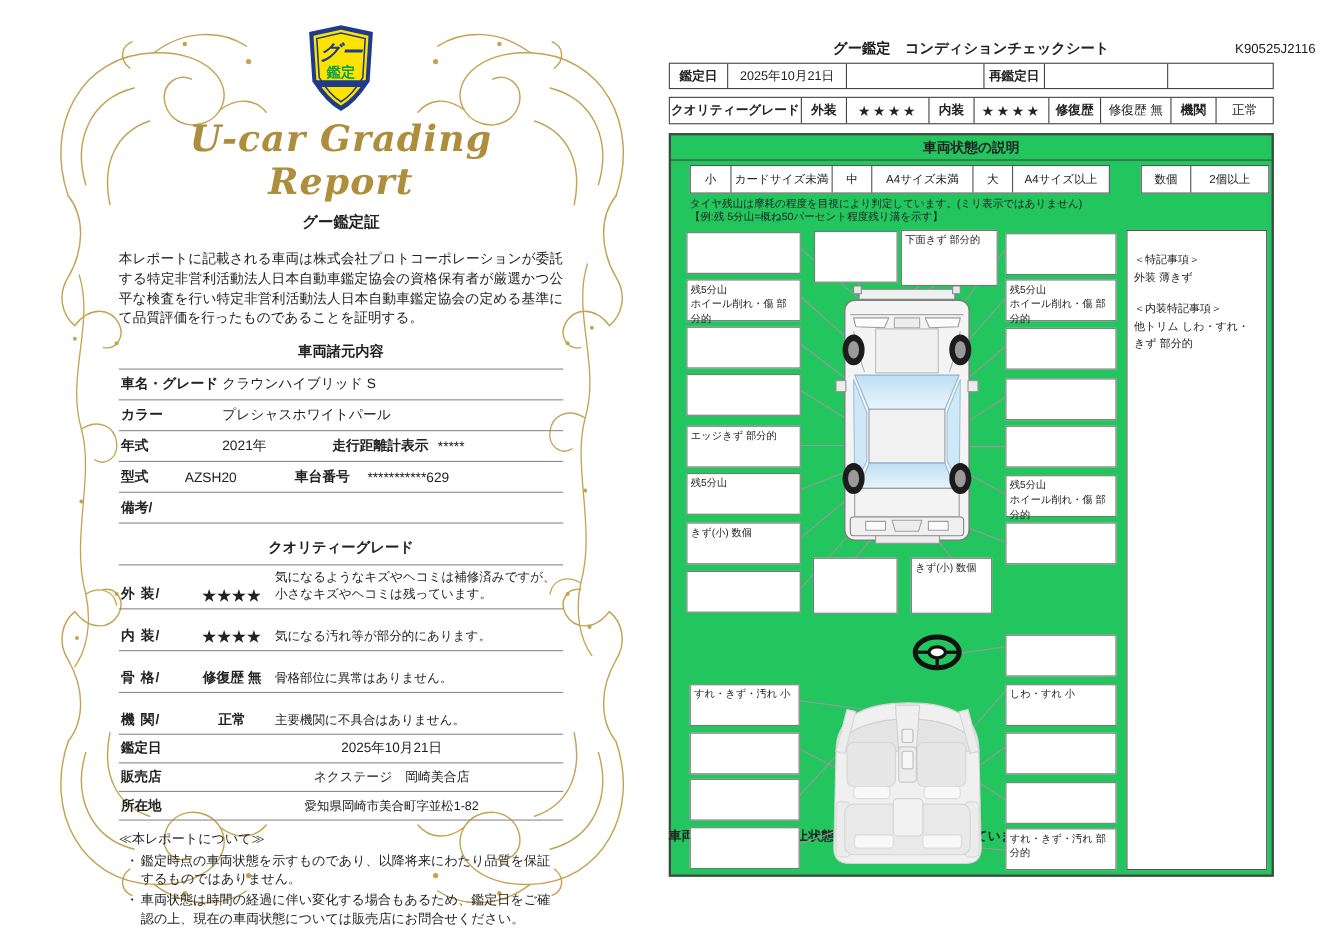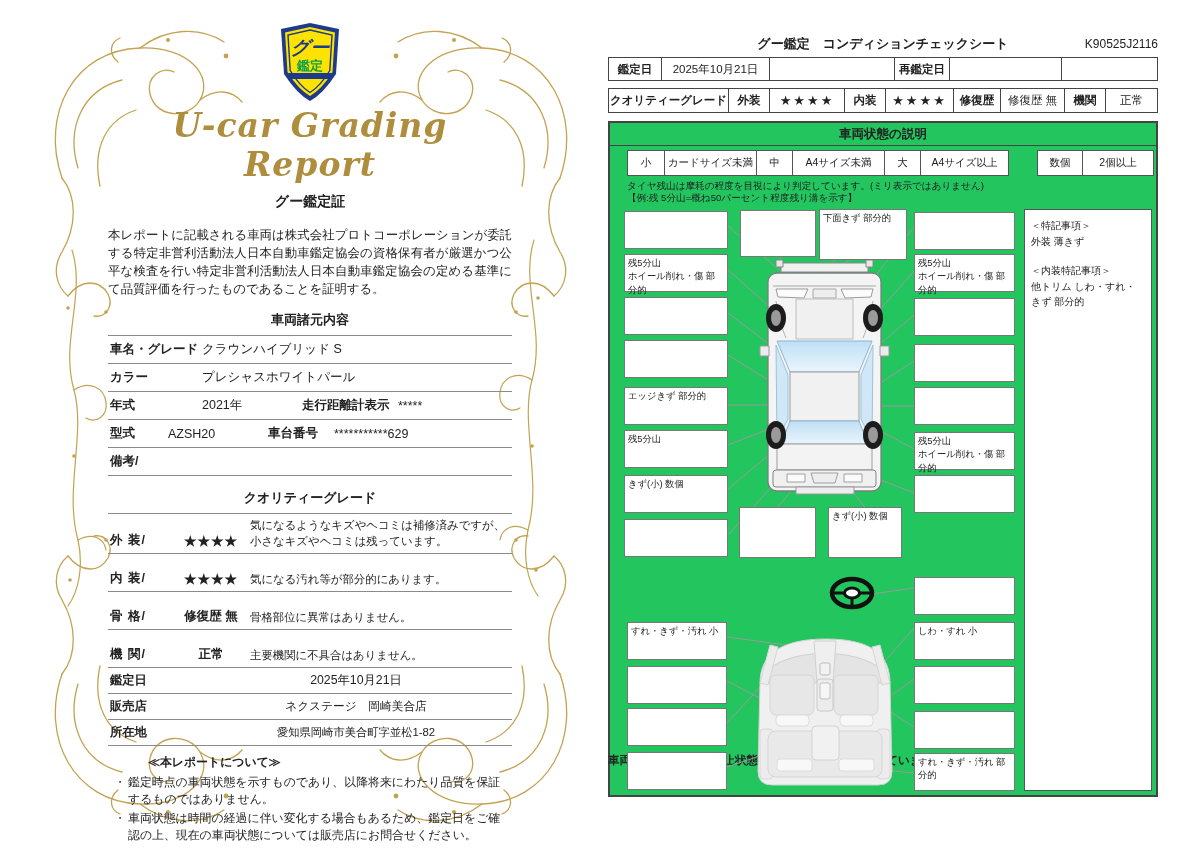--- a/index.html
+++ b/index.html
@@ -22,47 +22,47 @@
         font-size:12.5px;padding:4px 2px;min-height:29px;}
   .grow .glab{font-weight:bold;width:62px;flex:none;letter-spacing:1px;}
   .grow .gval{width:78px;flex:none;font-weight:bold;text-align:center;}
   .grow .gval.stars{font-size:14px;letter-spacing:1px;}
   .grow .gdesc{font-size:11.4px;line-height:1.35;flex:1;}
   .irow{display:flex;align-items:center;border-bottom:1px solid #8a8a8a;
         min-height:23px;font-size:12.3px;padding:1px 2px;}
   .irow .lab{font-weight:bold;width:92px;flex:none;}
   .irow .ival{flex:1;text-align:center;}
   #about{margin-top:8px;font-size:11.9px;line-height:1.4;}
-  #about .atitle{font-weight:bold;margin-bottom:2px;margin-left:40px;}
+  #about .atitle{font-weight:normal;margin-bottom:2px;}
   #about ul{list-style:none;margin:0;padding:0 0 0 6px;}
   #about li{display:flex;margin-top:3px;}
   #about li .bt{flex:none;width:14px;}
   
   #rp-title{position:absolute;left:608px;top:35px;width:550px;text-align:center;
             font-weight:bold;font-size:13px;}
-  #rp-code{position:absolute;left:1040px;top:37px;width:118px;text-align:right;font-size:12px;}
+  #rp-code{position:absolute;left:1078px;top:37px;width:118px;text-align:right;font-size:12px;}
   .trow{position:absolute;display:flex;border:1px solid #444;background:#fff;box-sizing:border-box;}
   .trow .c{border-left:1px solid #444;display:flex;align-items:center;justify-content:center;
            font-size:11.5px;box-sizing:border-box;}
   .trow .c.first{border-left:none;}
   .trow .c.b{font-weight:bold;}
   .trow .c.star{letter-spacing:2px;font-size:13px;}
   #main-box{position:absolute;left:608px;top:121px;width:550px;height:676px;
             border:2px solid #444;box-sizing:border-box;background:#22c55e;}
   #mb-head{height:22px;border-bottom:1.5px solid #444;display:flex;align-items:center;
            justify-content:center;font-weight:bold;font-size:12.5px;}
   .mini{position:absolute;display:flex;border:1px solid #555;box-sizing:border-box;background:#fff;}
   .mini .c{border-left:1px solid #555;display:flex;align-items:center;justify-content:center;
            font-size:10.5px;box-sizing:border-box;height:24px;}
   .mini .c.first{border-left:none;}
   .note{position:absolute;font-size:9.6px;line-height:1.25;}
   .abox{position:absolute;border:1px solid #777;background:#fff;font-size:9.3px;
         line-height:1.45;padding:2px 3px;box-sizing:border-box;z-index:2;}
   #remarks{position:absolute;border:1px solid #555;background:#fff;font-size:10px;
-           line-height:1.55;padding:8px 6px;box-sizing:border-box;z-index:2;}
+           line-height:1.55;padding:19px 6px;box-sizing:border-box;z-index:2;}
   #diagram-svg{position:absolute;left:0;top:0;z-index:1;}
   #rp-footnote{position:absolute;left:608px;top:753px;font-size:11.5px;font-weight:bold;}
 </style>
 </head>
 <body>
 
 <svg class="abs" style="left:0;top:0;" width="620" height="848" viewBox="0 0 620 848">
   <defs>
     <g id="flr" stroke="#c4a251" fill="none" stroke-width="1.3" stroke-linecap="round">
       <path d="M14,150 C-8,86 26,22 92,20 C140,18 166,48 152,72 C140,92 108,90 102,66 C98,48 114,38 126,44"></path>

